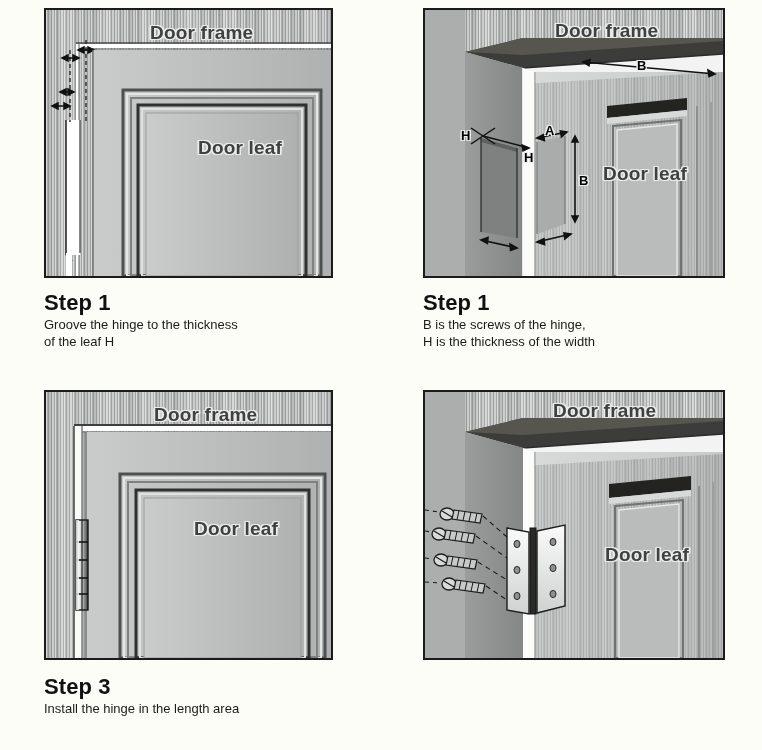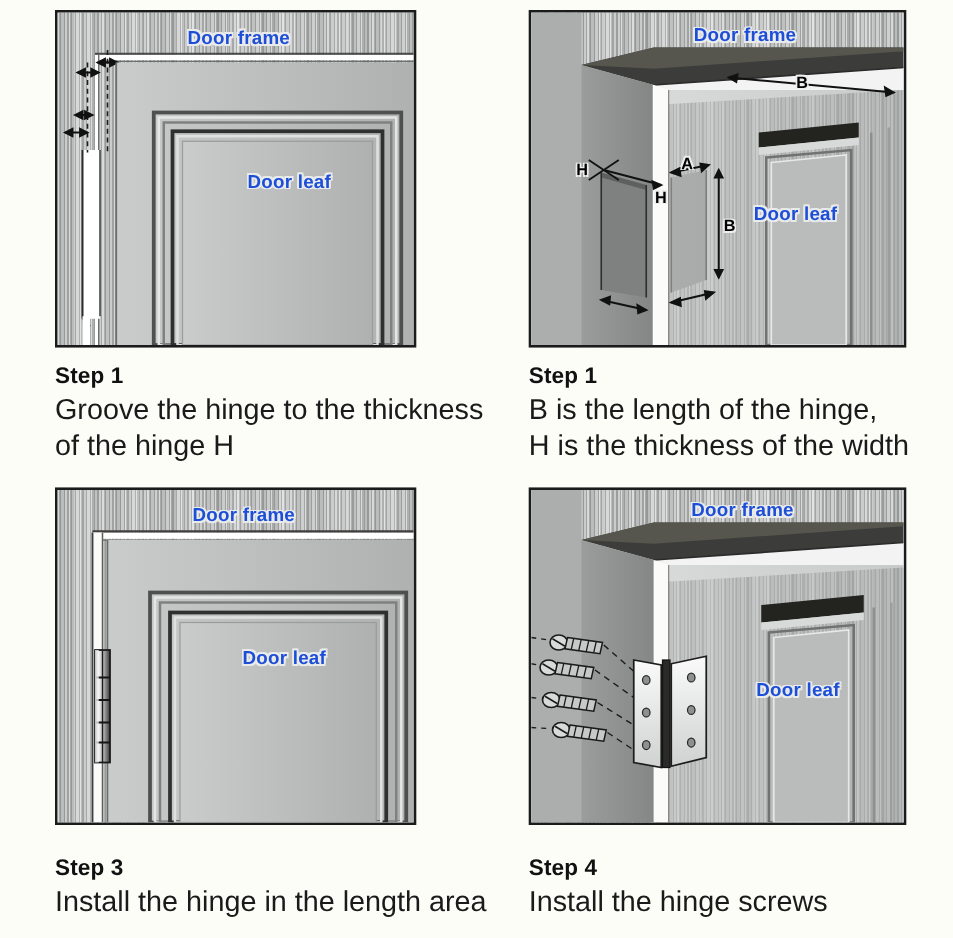--- a/index.html
+++ b/index.html
@@ -62,23 +62,23 @@
       repeating-linear-gradient(90deg,
         rgba(0,0,0,.07) 0px, rgba(0,0,0,.07) 13px,
         rgba(255,255,255,.10) 13px, rgba(255,255,255,.10) 27px,
         rgba(0,0,0,.04) 27px, rgba(0,0,0,.04) 41px);
   }
 
   
   .artlabel {
     position: absolute;
     font-family: "Liberation Sans", sans-serif;
-    font-size: 15px;
+    font-size: 19px;
     font-weight: 700;
-    color: #1d4ed8;
+    color: #404040;
     white-space: nowrap;
     text-shadow:
       -1.4px -1.4px 0 #e9eaea, 1.4px -1.4px 0 #e9eaea,
       -1.4px  1.4px 0 #e9eaea, 1.4px  1.4px 0 #e9eaea,
       -1.4px 0 0 #e9eaea, 1.4px 0 0 #e9eaea,
       0 -1.4px 0 #e9eaea, 0 1.4px 0 #e9eaea;
     letter-spacing: .2px;
   }
   .dimlabel {
     position: absolute;
@@ -89,33 +89,33 @@
     white-space: nowrap;
     text-shadow:
       -1.2px -1.2px 0 #ededed, 1.2px -1.2px 0 #ededed,
       -1.2px  1.2px 0 #ededed, 1.2px  1.2px 0 #ededed;
   }
 
   
   .caption {
     margin: 12px 0 0 0;
   }
-  .cell-3 .caption, .cell-4 .caption { margin-top: 24px; }
+  .cell-3 .caption, .cell-4 .caption { margin-top: 14px; }
   .step-title {
     font-family: "Liberation Sans", sans-serif;
-    font-size: 18px;
+    font-size: 22px;
     font-weight: 700;
     color: #111;
     line-height: 1.15;
     margin: 0 0 2px 0;
     letter-spacing: .1px;
   }
   .step-desc {
     font-family: "Liberation Sans", sans-serif;
-    font-size: 23px;
+    font-size: 13px;
     font-weight: 400;
     color: #1a1a1a;
     line-height: 1.28;
     margin: 0;
     max-width: 310px;
   }
   .step-desc .ln { display: block; white-space: nowrap; }
 
   svg.art { position: absolute; inset: 0; display: block; }
 </style>
@@ -186,21 +186,21 @@
       </svg>
 
       <div class="artlabel" style="left:104px; top:12px;">Door frame</div>
       <div class="artlabel" style="left:152px; top:127px;">Door leaf</div>
     </div>
 
     <div class="caption">
       <div class="step-title">Step 1</div>
       <div class="step-desc">
         <span class="ln">Groove the hinge to the thickness</span>
-        <span class="ln">of the hinge H</span>
+        <span class="ln">of the leaf H</span>
       </div>
     </div>
   </div>
 
   <div class="cell cell-2">
     <div class="panel panel-persp">
       <div class="grain"></div>
 
       <svg class="art" viewBox="0 0 298 266" preserveAspectRatio="none">
         <defs>
@@ -289,21 +289,21 @@
       <div class="dimlabel" style="left:212px; top:48px;">B</div>
       <div class="dimlabel" style="left:120px; top:113px;">A</div>
       <div class="dimlabel" style="left:154px; top:163px;">B</div>
       <div class="dimlabel" style="left:36px; top:118px;">H</div>
       <div class="dimlabel" style="left:99px; top:140px;">H</div>
     </div>
 
     <div class="caption">
       <div class="step-title">Step 1</div>
       <div class="step-desc">
-        <span class="ln">B is the length of the hinge,</span>
+        <span class="ln">B is the screws of the hinge,</span>
         <span class="ln">H is the thickness of the width</span>
       </div>
     </div>
   </div>
 
   <div class="cell cell-3">
     <div class="panel panel-flat">
       <div class="grain"></div>
 
       <svg class="art" viewBox="0 0 285 266" preserveAspectRatio="none">
@@ -481,22 +481,16 @@
             <line x1="0" y1="166" x2="8" y2="167"></line>
             <line x1="0" y1="190" x2="16" y2="191"></line>
           </g>
         </g>
       </svg>
 
       <div class="artlabel" style="left:128px; top:8px;">Door frame</div>
       <div class="artlabel" style="left:180px; top:152px;">Door leaf</div>
     </div>
 
-    <div class="caption">
-      <div class="step-title">Step 4</div>
-      <div class="step-desc">
-        <span class="ln">Install the hinge screws</span>
-      </div>
-    </div>
   </div>
 
  </div>
 </div>
 
 </body></html>

